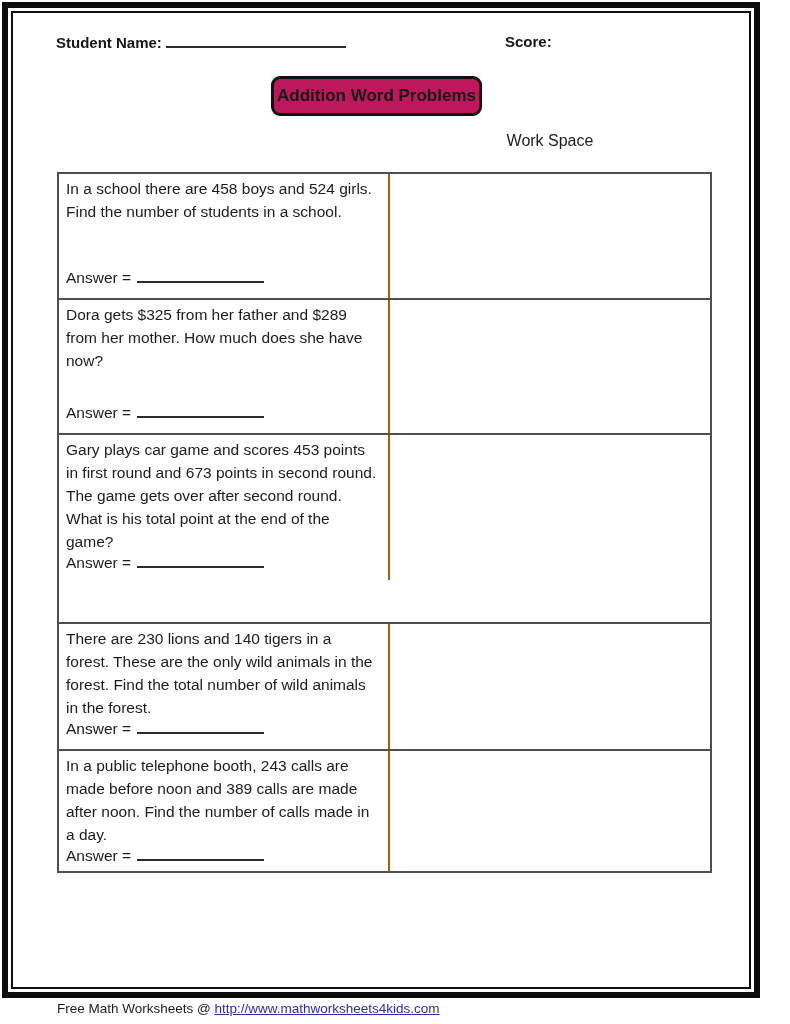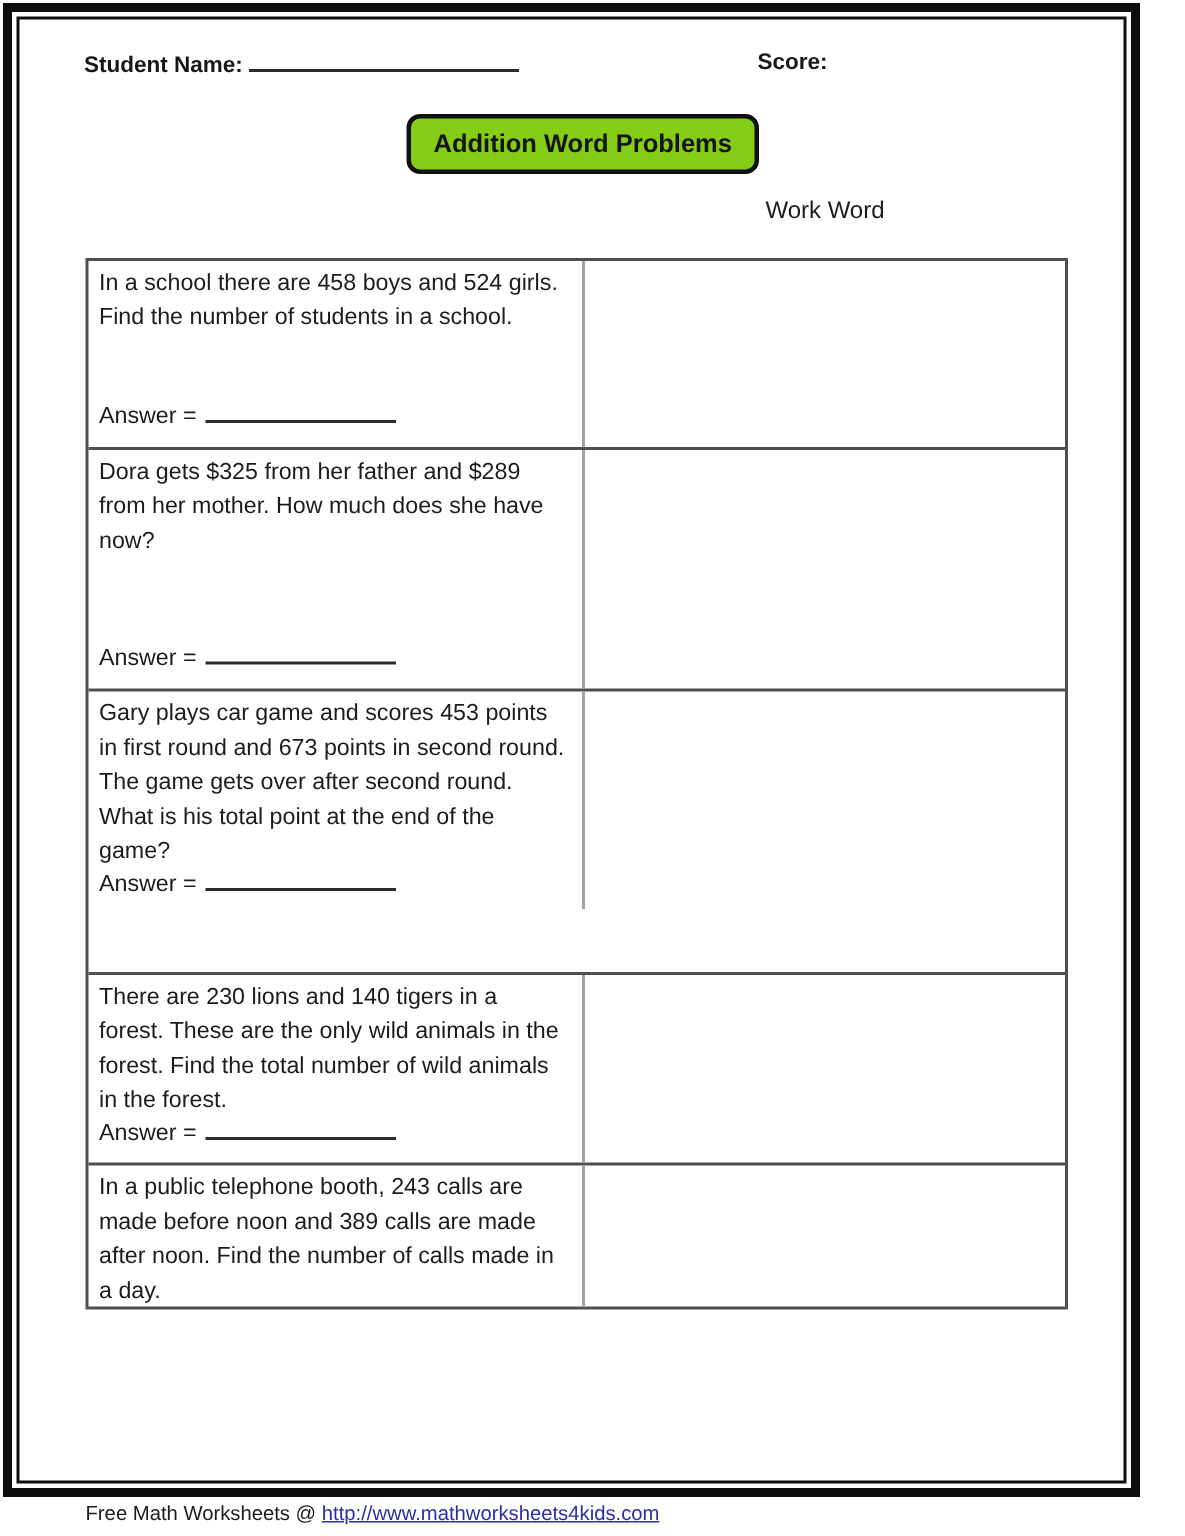--- a/index.html
+++ b/index.html
@@ -30,47 +30,47 @@
     border-bottom: 2px solid #2a2a2a; margin-left: 4px;
     vertical-align: baseline;
   }
   .score-label {
     position: absolute; left: 505px; top: 33px;
     font-size: 15px; font-weight: bold; color: #171717;
   }
   .title-box {
     position: absolute; left: 271px; top: 76px;
     border: 3px solid #101010; border-radius: 9px;
-    padding: 7px 15px;
+    padding: 7px 3px;
     font-size: 17px; font-weight: bold; color: #141414;
-    background: #84cc16;
+    background: #be185d;
     white-space: nowrap;
   }
   .workspace {
     position: absolute; left: 388px; top: 132px;
     width: 324px; text-align: center;
     font-size: 16px; color: #1c1c1c;
   }
   .problem-table {
     position: absolute; left: 57px; top: 172px;
     width: 655px; height: 701px;
     border: 2px solid #4f4f4f;
     display: flex; flex-direction: column;
     background: #ffffff;
   }
   .prow { display: flex; overflow: hidden; }
   .prow + .prow { border-top: 2px solid #4f4f4f; }
   .r0 { height: 124px; }
-  .r1 { height: 161px; }
+  .r1 { height: 135px; }
   .r2 { height: 147px; }
   .r3 { height: 127px; margin-top: 42px; }
   .r4 { flex: 1; }
   .pcell {
     width: 331px;
-    border-right: 2px solid #a3a3a3;
+    border-right: 2px solid #a16207;
     padding: 3px 10px 11px 7px;
     display: flex; flex-direction: column; justify-content: space-between;
     overflow: hidden;
   }
   .ptext { font-size: 15.5px; line-height: 23px; color: #1c1c1c; }
   .answer-line { font-size: 15.5px; white-space: nowrap; }
   .answer-blank {
     display: inline-block; width: 127px; height: 15px;
     border-bottom: 2px solid #2b2b2b; margin-left: 6px;
   }
@@ -89,21 +89,21 @@
 </div>
 
 <div class="student-row">
   <span>Student Name:</span><span class="name-blank"></span>
 </div>
 
 <div class="score-label">Score:</div>
 
 <div class="title-box">Addition Word Problems</div>
 
-<div class="workspace">Work Word</div>
+<div class="workspace">Work Space</div>
 
 <div class="problem-table">
 
   <div class="prow r0">
     <div class="pcell">
       <div class="ptext">In a school there are 458 boys and 524 girls. Find the number of students in a school.</div>
       <div class="answer-line">
         <span>Answer =</span><span class="answer-blank"></span>
       </div>
     </div>

